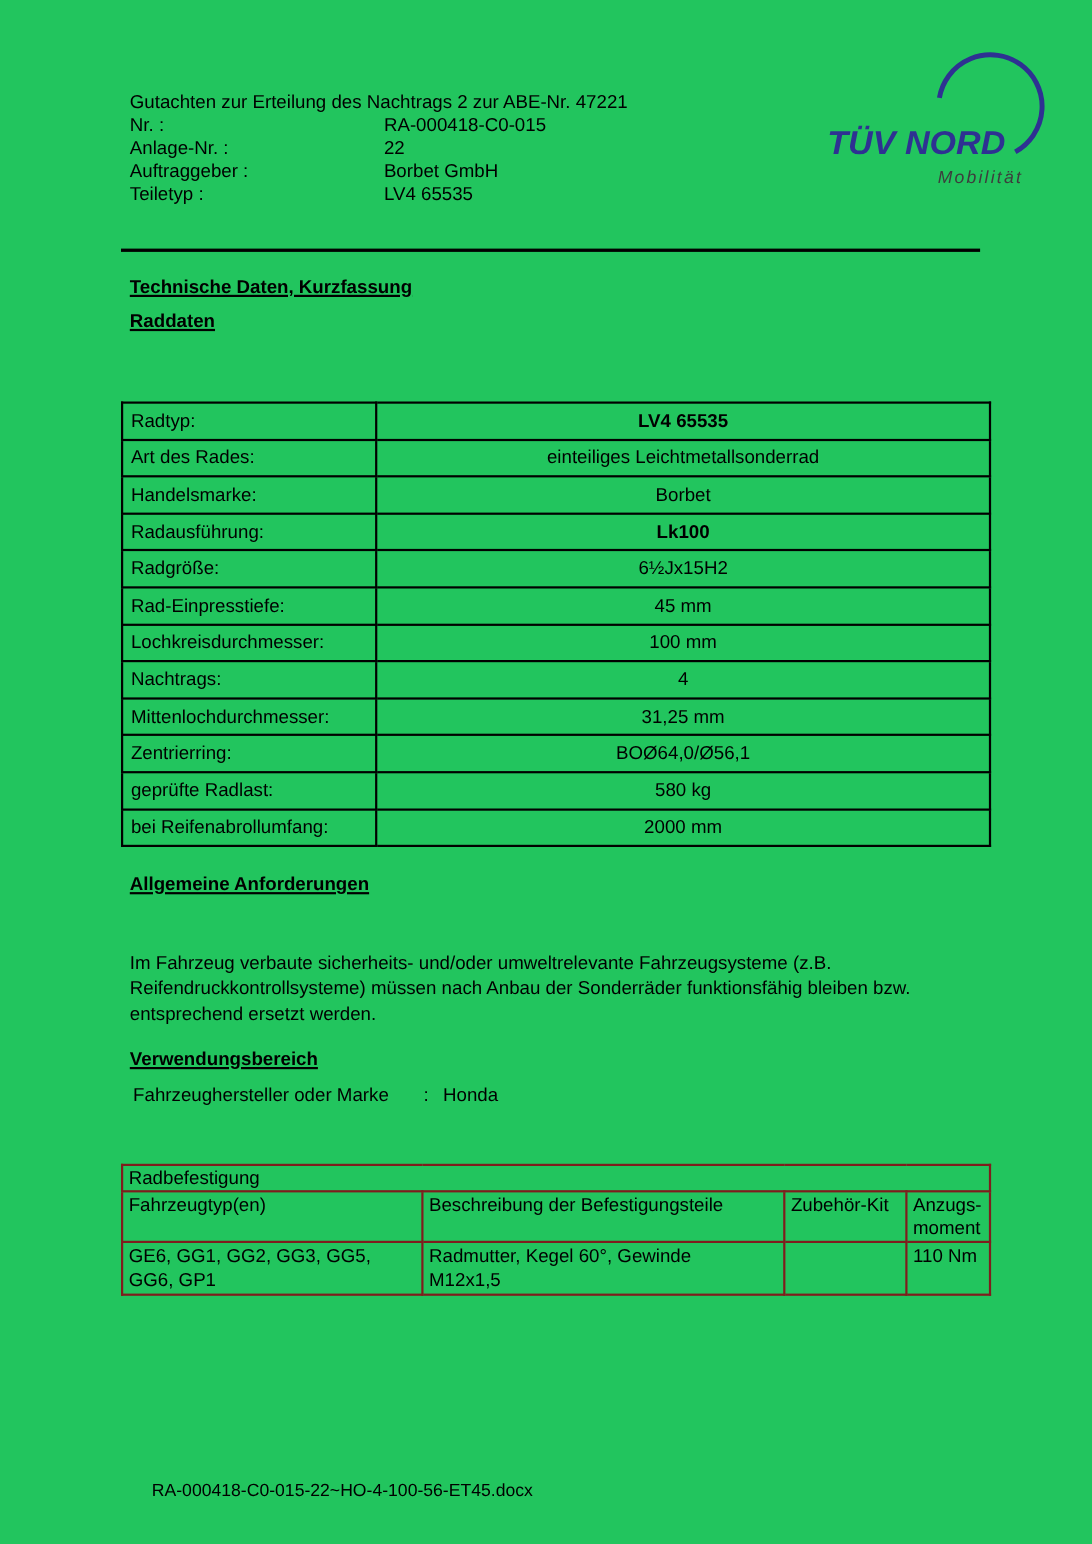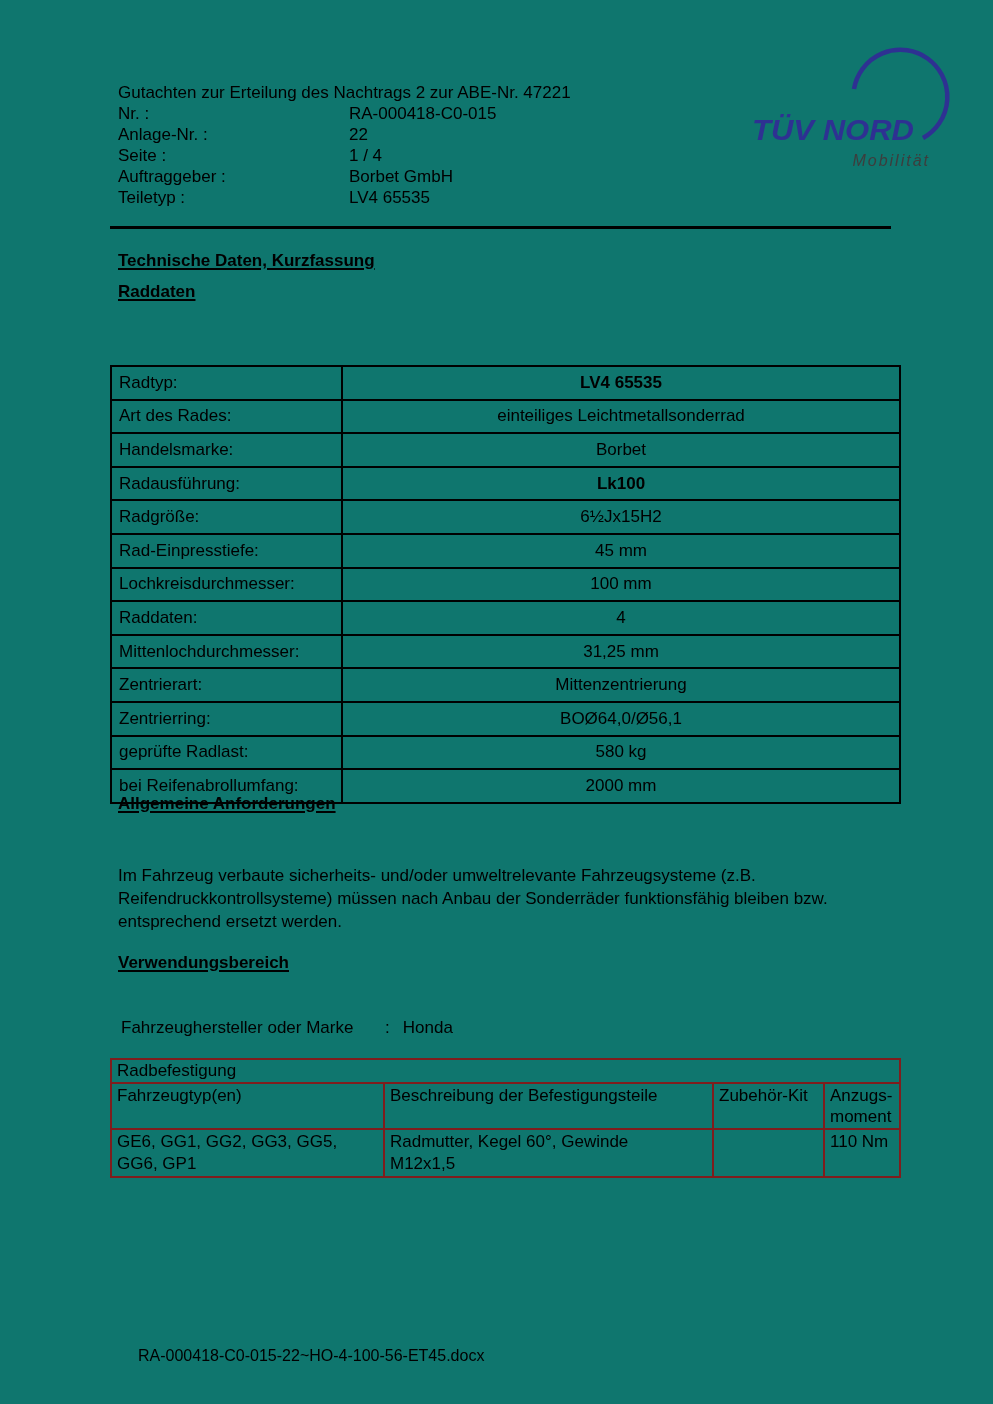--- a/index.html
+++ b/index.html
@@ -1,20 +1,20 @@
 <!DOCTYPE html>
 <html><head>
 <meta charset="utf-8">
 <style>
   html, body { margin: 0; padding: 0; background: #ffffff; }
   .page {
     position: relative;
     width: 993px;
     height: 1404px;
-    background: #0f766e;
+    background: #22c55e;
     color: #000;
     font-family: "Liberation Sans", sans-serif;
     overflow: hidden;
   }
 
   
   .header-block { position: absolute; left: 118px; top: 82px; font-size: 17px; line-height: 21px; }
   .header-title { white-space: nowrap; }
   .header-row { display: flex; }
   .header-row .hlabel { width: 231px; flex: 0 0 231px; }
@@ -48,21 +48,21 @@
   .rtable td.val { text-align: center; }
   .rtable td.b { font-weight: bold; }
 
   
   .para {
     position: absolute; left: 118px; top: 864px; width: 800px;
     font-size: 17px; line-height: 23px; white-space: pre-line;
   }
 
   
-  .vline { position: absolute; left: 121px; top: 1018px; font-size: 17px; white-space: nowrap; }
+  .vline { position: absolute; left: 121px; top: 986px; font-size: 17px; white-space: nowrap; }
   .vline .vlabel { display: inline-block; width: 264px; }
   .vline .vvalue { margin-left: 13px; }
 
   
   .btable { position: absolute; left: 110px; top: 1030px; width: 789px; font-size: 17px; }
   .btable td { border: 2px solid #7f1d1d; vertical-align: top; padding: 1px 5px; overflow: hidden; }
   .btable td.bt-title { height: 18px; }
   .btable tr.bt-head td { height: 38px; line-height: 21px; }
   .btable tr.bt-data td { height: 40px; line-height: 22px; }
   .btable .pre { white-space: pre-line; }
@@ -79,24 +79,20 @@
     <div class="header-title">Gutachten zur Erteilung des Nachtrags 2 zur ABE-Nr. 47221</div>
     <div class="header-row">
       <span class="hlabel">Nr. :</span>
       <span class="hvalue">RA-000418-C0-015</span>
     </div>
     <div class="header-row">
       <span class="hlabel">Anlage-Nr. :</span>
       <span class="hvalue">22</span>
     </div>
     <div class="header-row">
-      <span class="hlabel">Seite :</span>
-      <span class="hvalue">1 / 4</span>
-    </div>
-    <div class="header-row">
       <span class="hlabel">Auftraggeber :</span>
       <span class="hvalue">Borbet GmbH</span>
     </div>
     <div class="header-row">
       <span class="hlabel">Teiletyp :</span>
       <span class="hvalue">LV4 65535</span>
     </div>
   </div>
 
   <svg class="logo" width="210" height="130" viewBox="0 0 210 130">
@@ -138,30 +134,26 @@
       </tr>
       <tr>
         <td class="lbl">Rad-Einpresstiefe:</td>
         <td class="val">45 mm</td>
       </tr>
       <tr>
         <td class="lbl">Lochkreisdurchmesser:</td>
         <td class="val">100 mm</td>
       </tr>
       <tr>
-        <td class="lbl">Raddaten:</td>
+        <td class="lbl">Nachtrags:</td>
         <td class="val">4</td>
       </tr>
       <tr>
         <td class="lbl">Mittenlochdurchmesser:</td>
         <td class="val">31,25 mm</td>
-      </tr>
-      <tr>
-        <td class="lbl">Zentrierart:</td>
-        <td class="val">Mittenzentrierung</td>
       </tr>
       <tr>
         <td class="lbl">Zentrierring:</td>
         <td class="val">BOØ64,0/Ø56,1</td>
       </tr>
       <tr>
         <td class="lbl">geprüfte Radlast:</td>
         <td class="val">580 kg</td>
       </tr>
       <tr>

